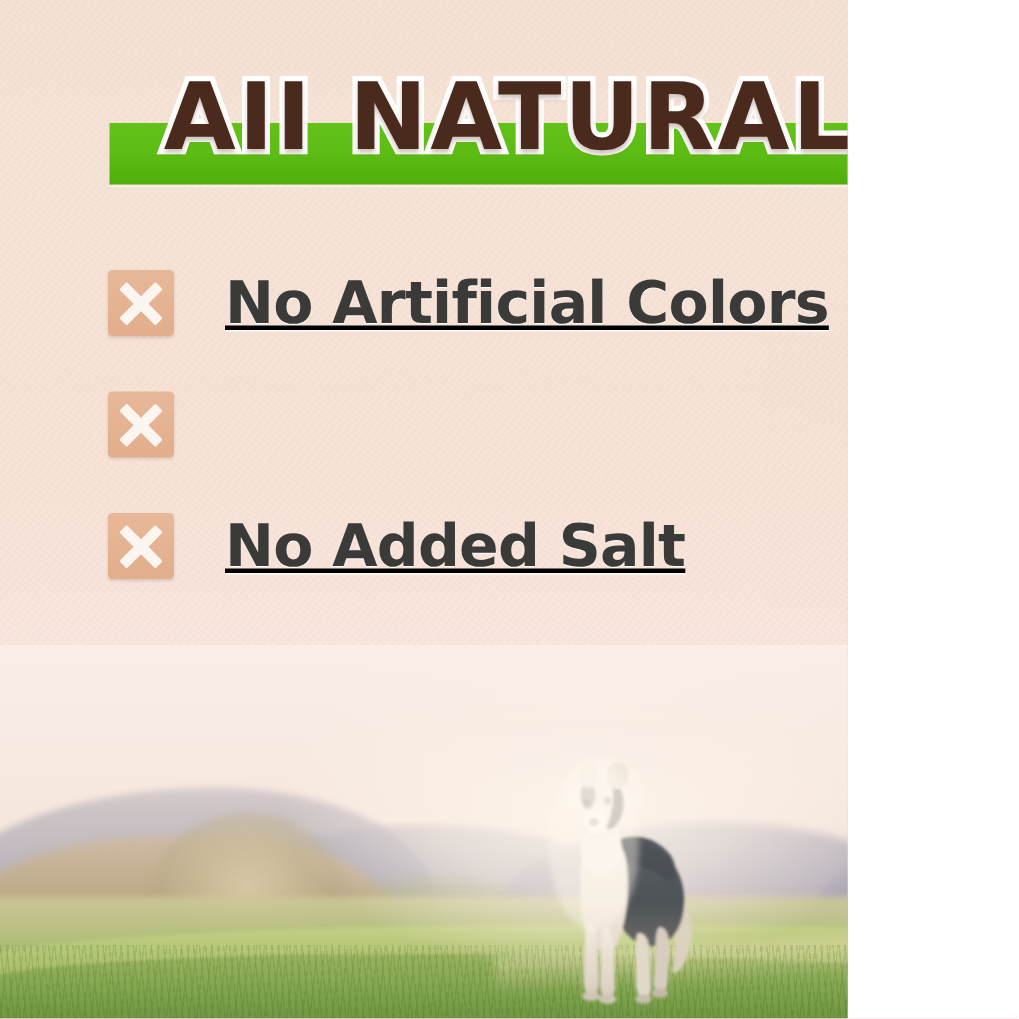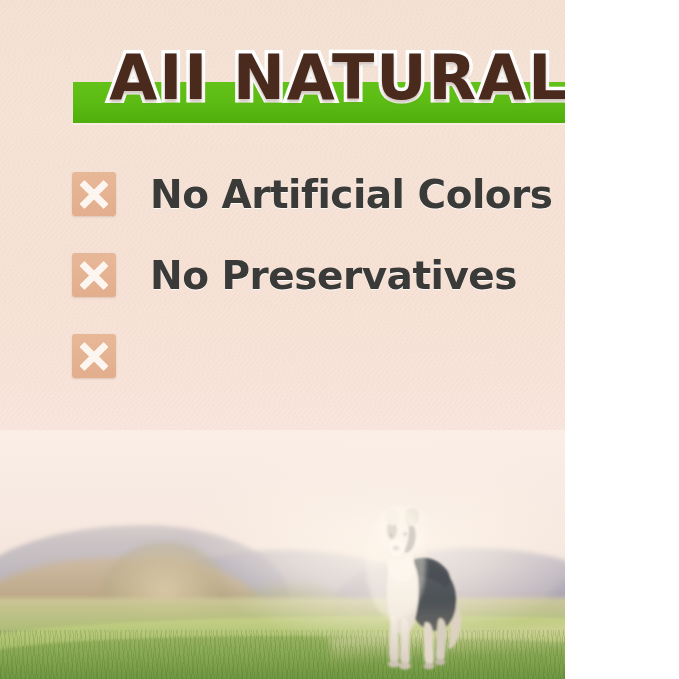--- a/index.html
+++ b/index.html
@@ -238,23 +238,24 @@
 
   
   .features {
     position: absolute;
     left: 72px;
     top: 172px;
     width: 560px;
   }
   .feature-row {
     display: flex;
-    align-items: flex-start;
+    align-items: center;
     height: 60px;
     margin-bottom: 21px;
+    text-decoration: underline;
   }
   .xbox {
     width: 44px;
     height: 44px;
     flex: 0 0 44px;
     border-radius: 3px;
     background: linear-gradient(180deg, #e7b898 0%, #e2ae8d 100%);
     box-shadow: 0 1px 2px rgba(150,110,90,0.25);
     position: relative;
     margin-right: 34px;
@@ -390,22 +391,22 @@
   <div class="features">
 
     <div class="feature-row">
       <span class="xbox"></span>
       <span class="feature-label">No Artificial Colors</span>
     </div>
 
 
     <div class="feature-row">
       <span class="xbox"></span>
-      <span class="feature-label">No Preservatives</span>
     </div>
 
     <div class="feature-row">
       <span class="xbox"></span>
+      <span class="feature-label">No Added Salt</span>
     </div>
 
   </div>
 
 </div>
 
 </body></html>

